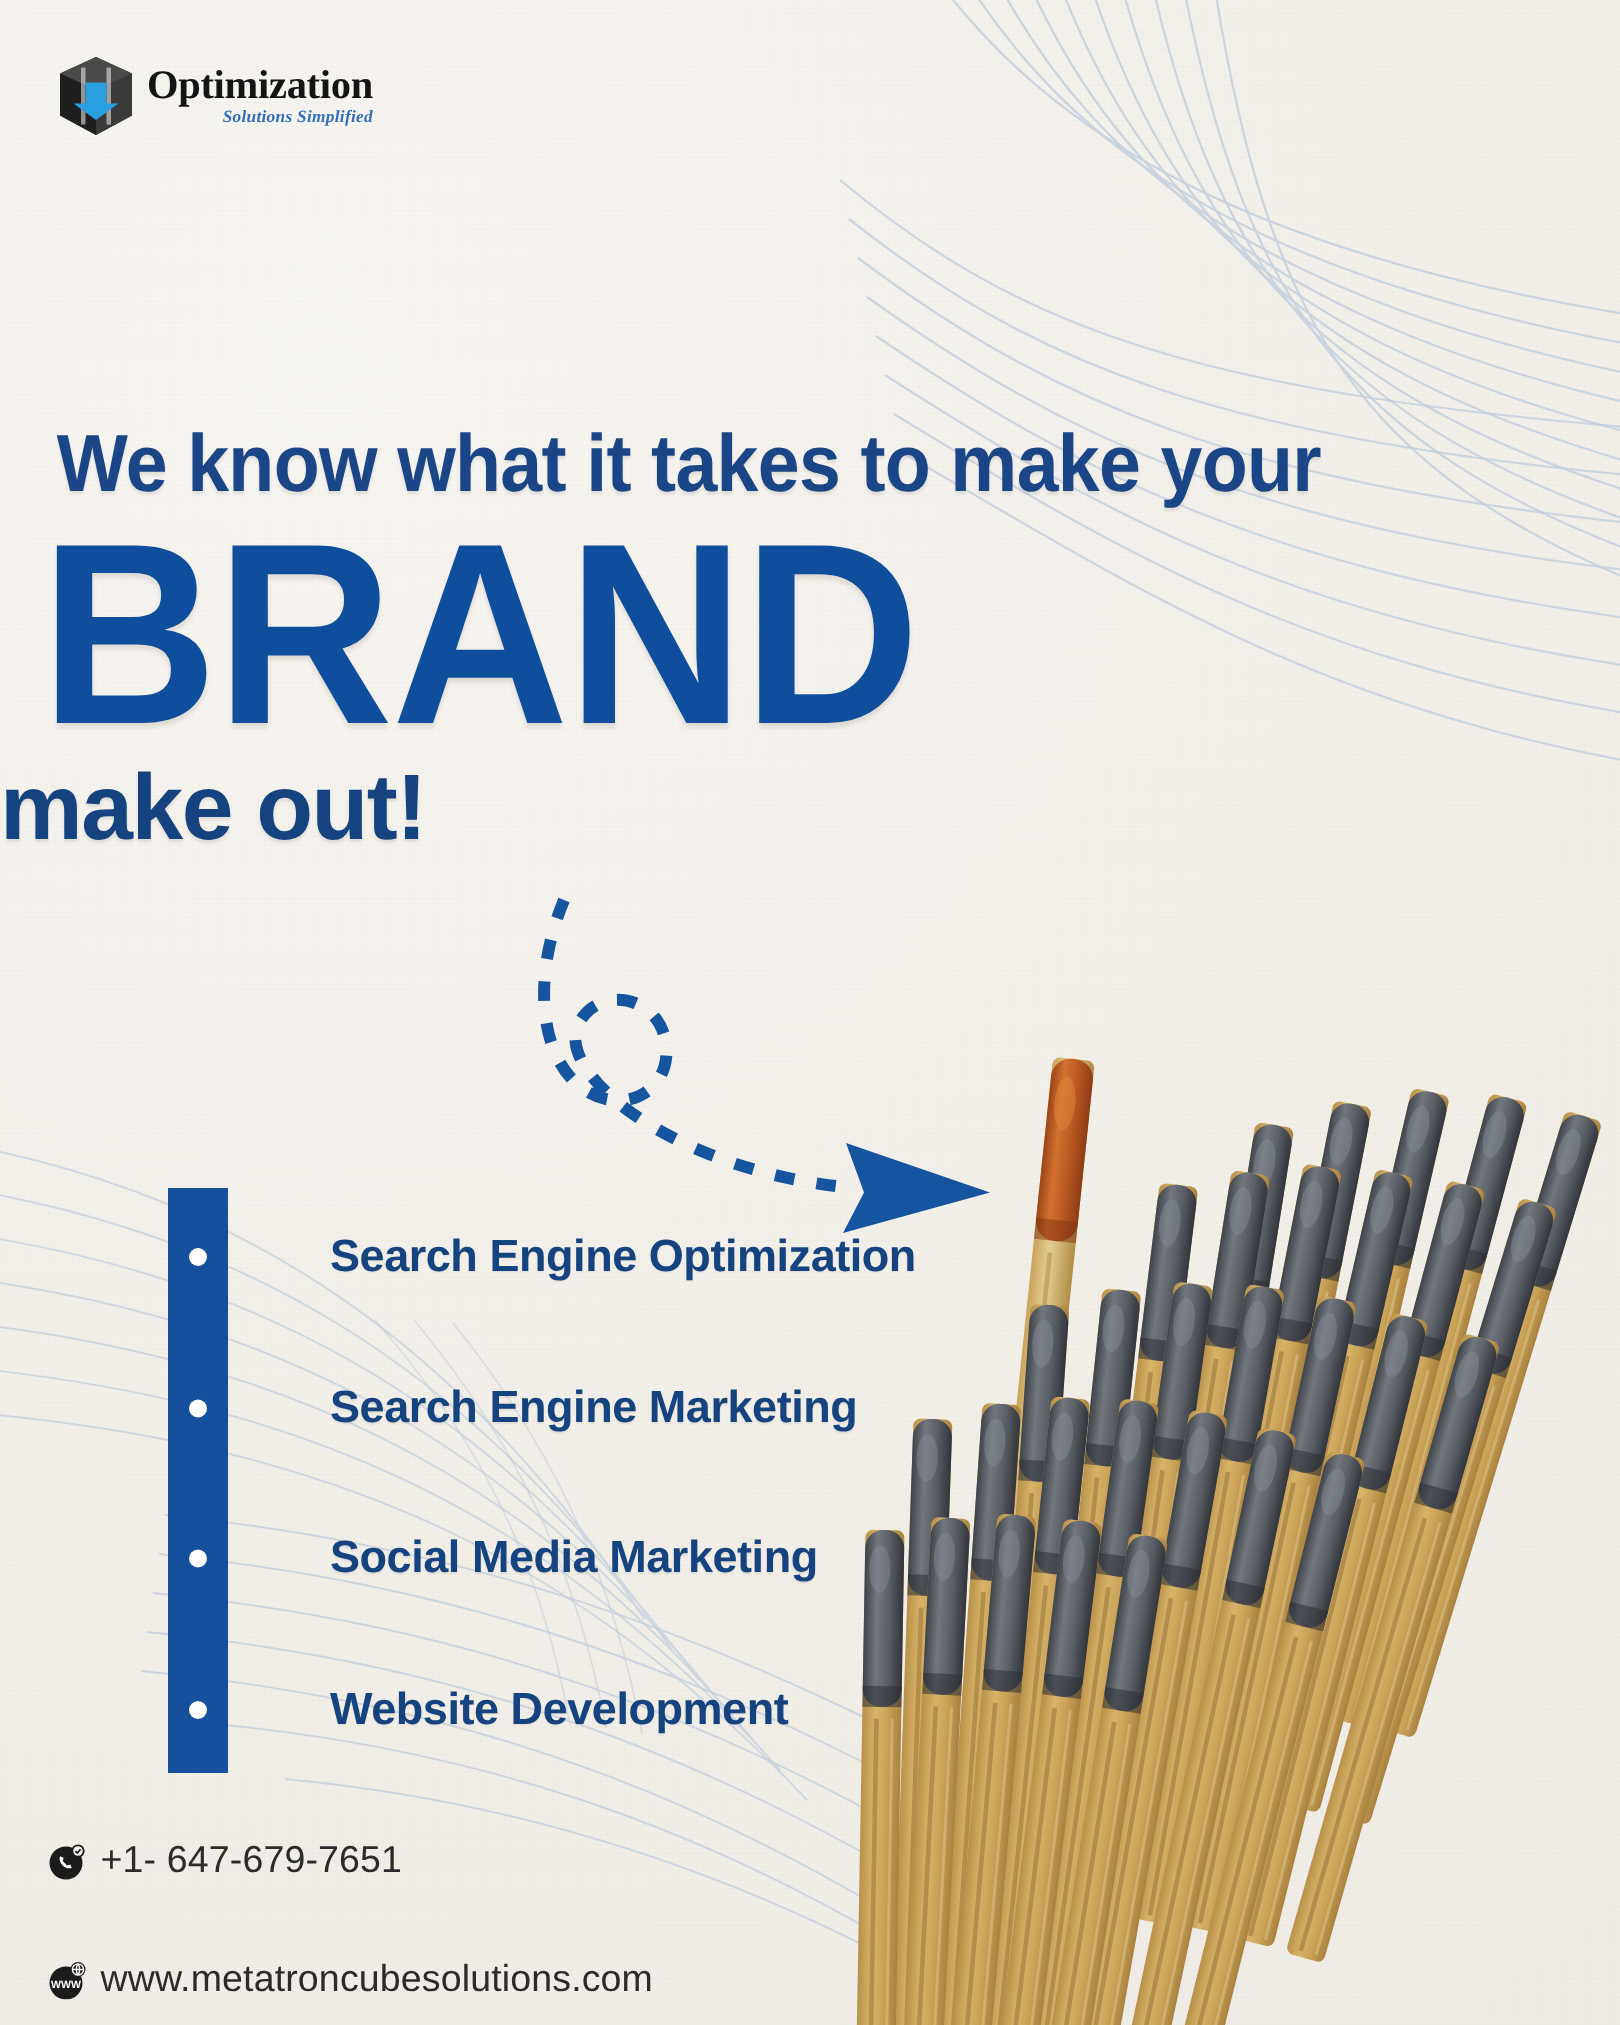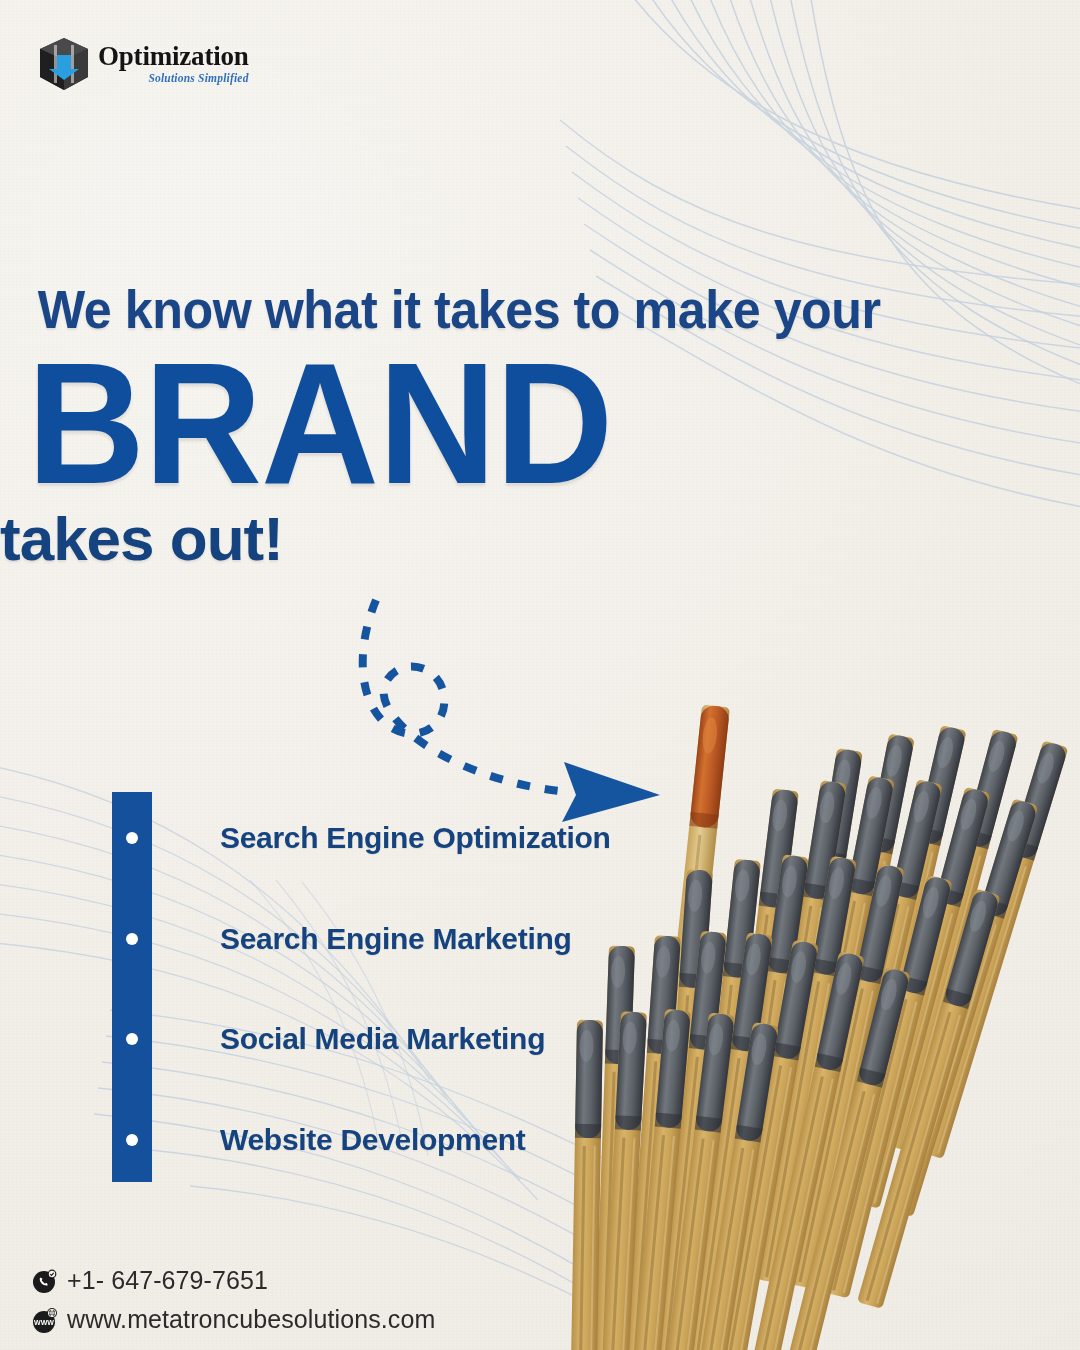--- a/index.html
+++ b/index.html
@@ -163,21 +163,21 @@
 
   
   .footer {
     position: absolute;
     left: 32px;
     bottom: 16px;
     display: flex;
     flex-direction: column;
     gap: 10px;
   }
-  .contact-row { display: flex; align-items: center; gap: 9px; }
+  .contact-row { display: flex; align-items: center; gap: 9px; margin-top: 40px; }
   .contact-icon { width: 26px; height: 26px; flex: none; display: block; }
   .contact-text {
     font-family: "Liberation Sans", sans-serif;
     font-size: 25px;
     color: #2b2b2b;
     letter-spacing: .1px;
     white-space: nowrap;
   }
 </style>
 </head>
@@ -253,21 +253,21 @@
     </svg>
     <div class="logo-words">
       <div class="logo-name">Optimization</div>
       <div class="logo-tag">Solutions Simplified</div>
     </div>
   </div>
 
   <div class="headline">
     <div class="h-top">We know what it takes to make your</div>
     <div class="h-brand">BRAND</div>
-    <div class="h-bottom">takes out!</div>
+    <div class="h-bottom">make out!</div>
   </div>
 
   <svg class="arrow" viewBox="0 0 340 230">
     <path d="M24 4 C 4 52, 6 104, 34 128 C 62 150, 96 132, 92 100
              C 88 68, 48 60, 34 86 C 16 120, 100 186, 218 196" fill="none" stroke="#15549f" stroke-width="8" stroke-dasharray="13 15" stroke-linecap="butt"></path>
     <polygon points="212,166 308,199 210,226 224,199" fill="#15549f"></polygon>
   </svg>
 
   <svg class="matches" viewBox="0 0 530 660">
     <defs>

